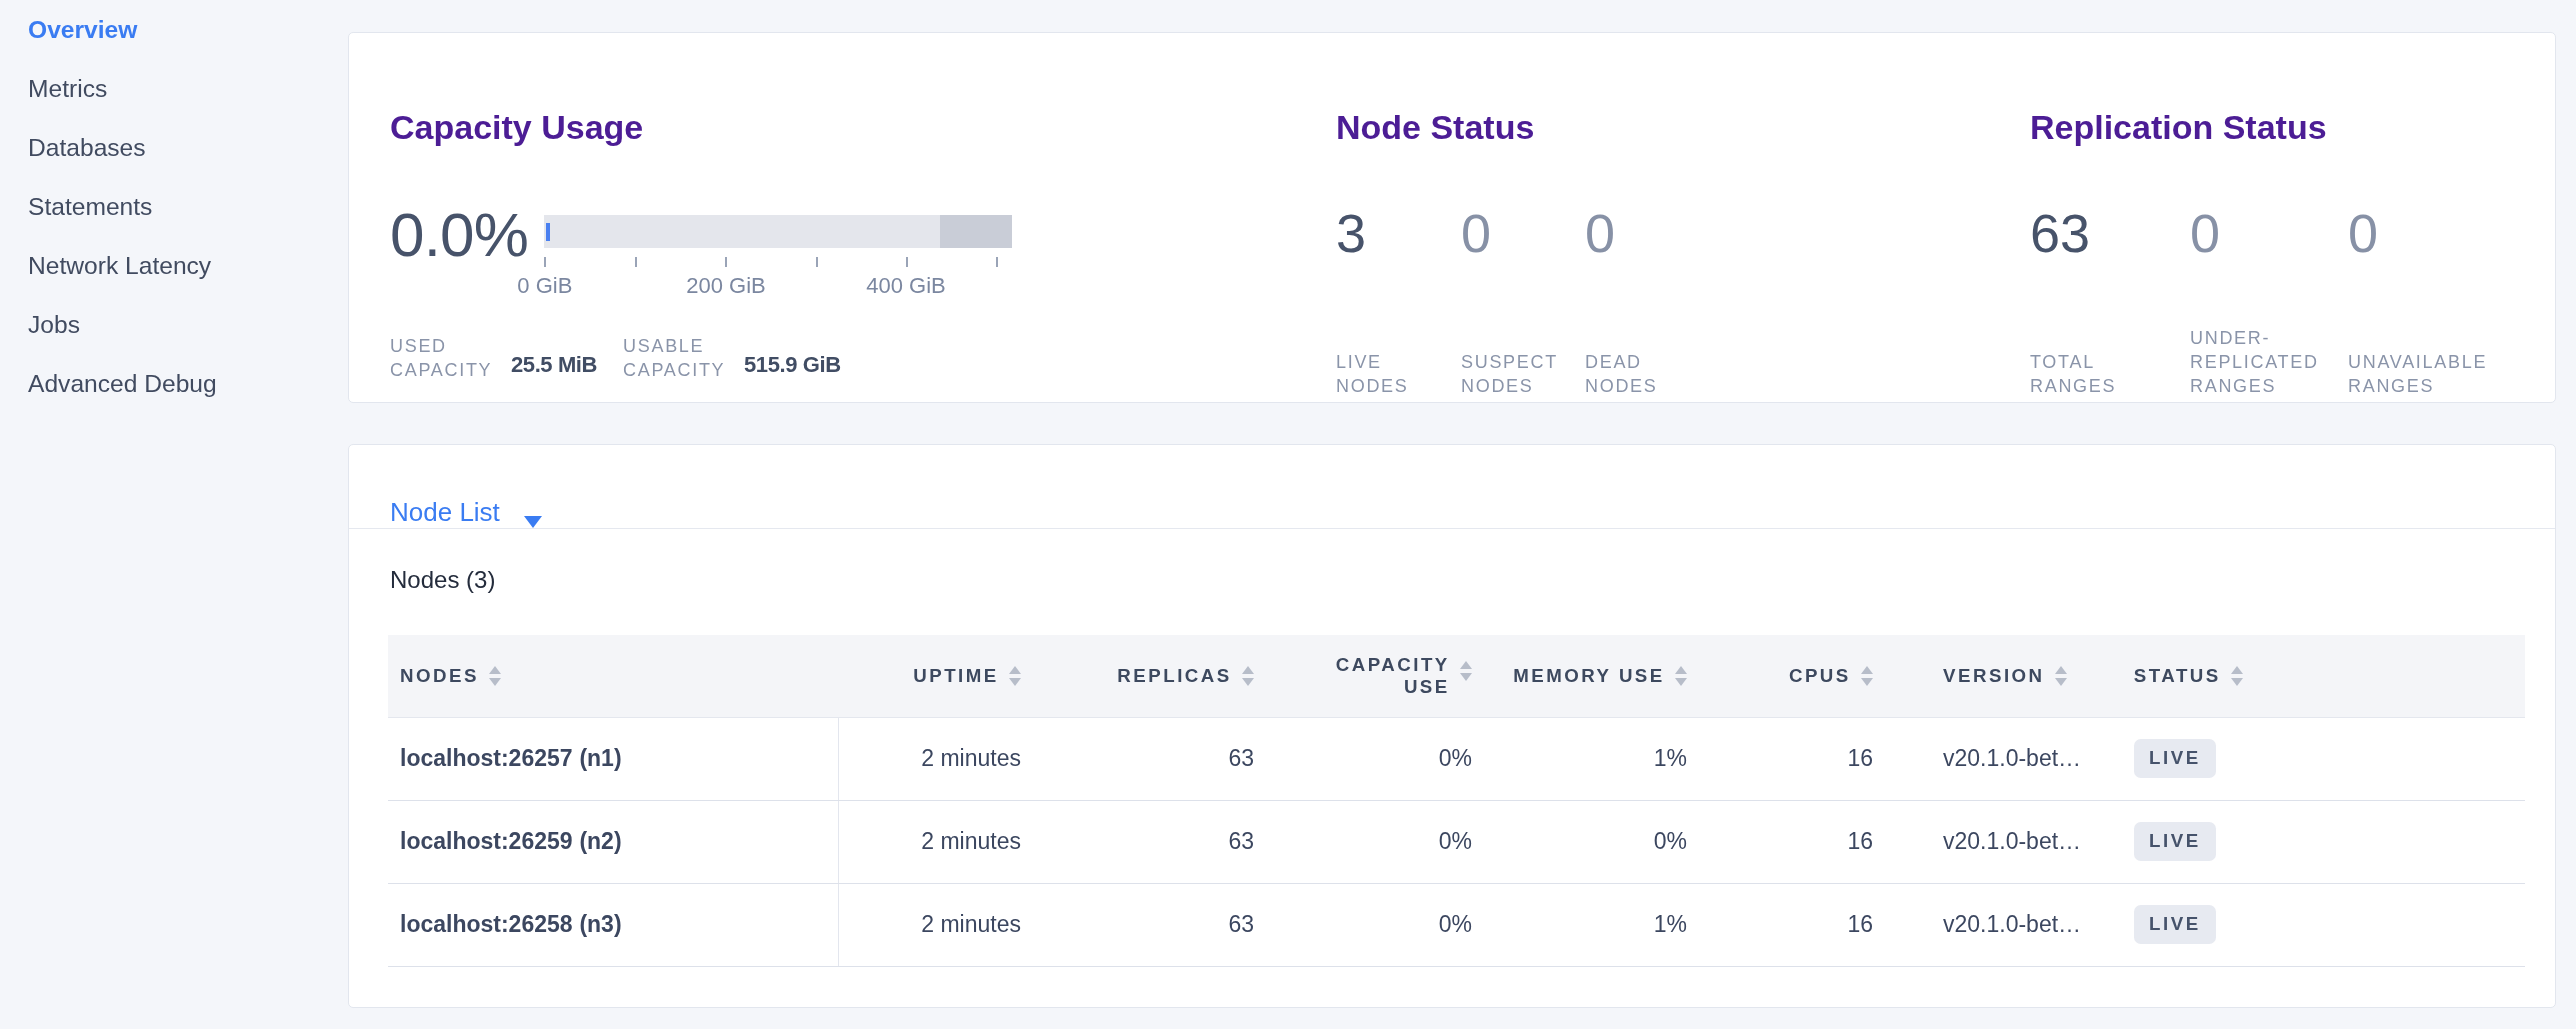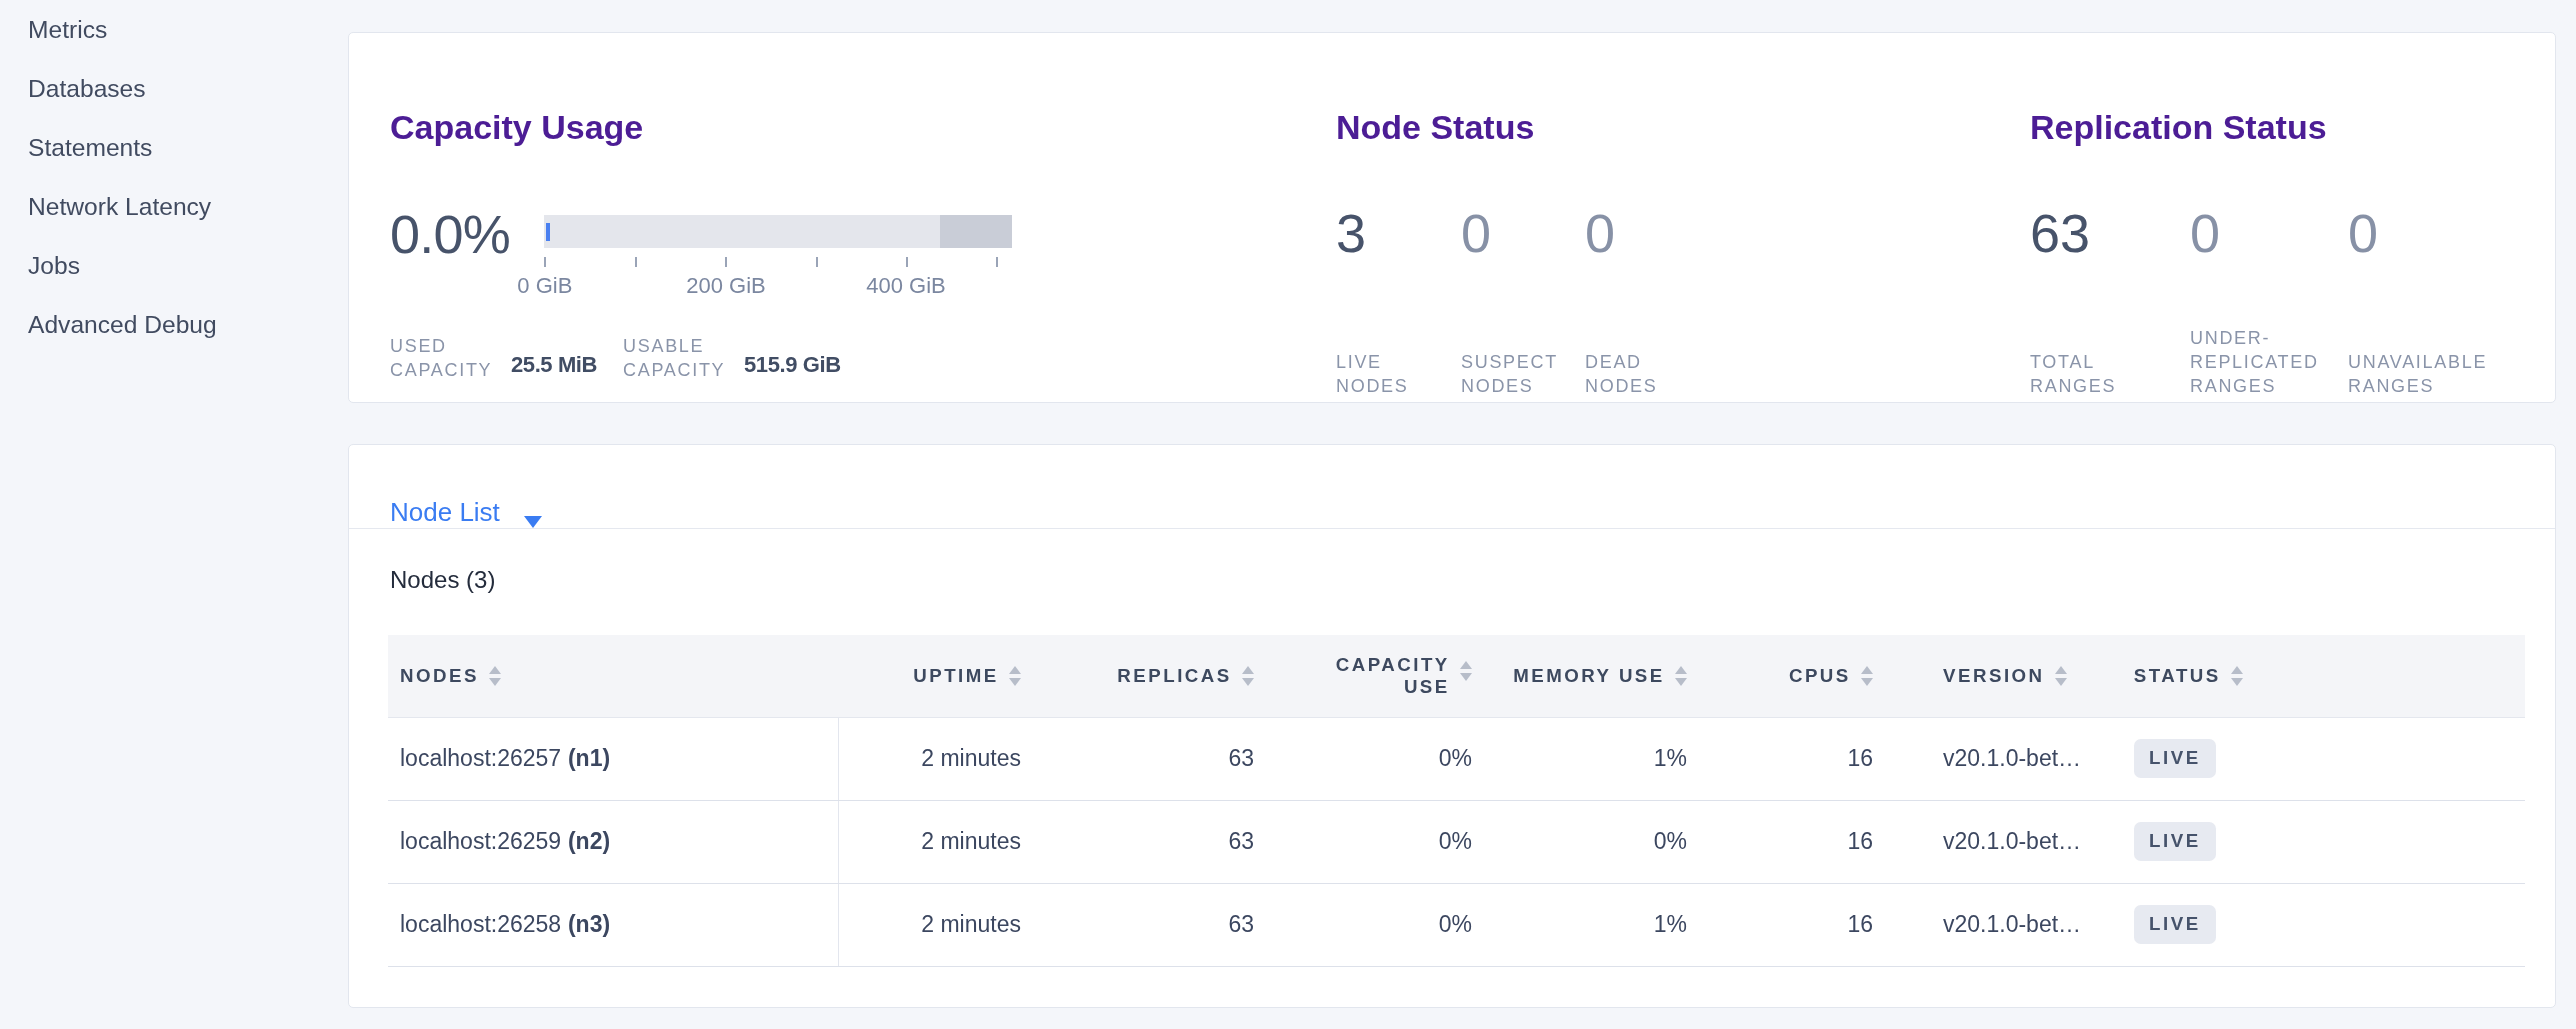--- a/index.html
+++ b/index.html
@@ -29,21 +29,21 @@
   #card-nodes { left: 348px; top: 444px; width: 2208px; height: 564px; }
 
   .section-title {
     position: absolute; top: 76px; line-height: 37px;
     font-size: 34px; font-weight: 600; color: #4c1d95; white-space: nowrap;
   }
 
   
   .cap-row { position: absolute; left: 41px; top: 161px; display: flex; }
   .percent {
-    font-size: 54px; line-height: 81px; font-weight: 500;
+    font-size: 62px; line-height: 81px; font-weight: 500;
     color: #47536a; letter-spacing: -0.8px; width: 137px;
   }
   .bar-wrap { margin-left: 17px; margin-top: 21px; width: 468px; position: relative; }
   .bar { position: relative; height: 33px; background: #e4e6ec; overflow: hidden; }
   .bar-dark { position: absolute; left: 396px; right: 0; top: 0; bottom: 0; background: #c9cdd7; }
   .bar-used { position: absolute; left: 1.7px; top: 7.6px; width: 4.2px; height: 18px; background: #4a80f0; }
   .ticks { position: relative; height: 10.2px; margin-top: 8.5px; }
   .tick { position: absolute; top: 0; width: 1.7px; height: 10.2px; background: #9aa4b7; }
   .tick-labels { position: relative; height: 27px; margin-top: 6.8px; font-size: 22px; color: #7b87a0; }
   .tick-labels span { position: absolute; transform: translateX(-50%); white-space: nowrap; }
@@ -97,38 +97,39 @@
   th, td { padding: 0; }
   td { font-size: 23px; color: #3c4760; border-bottom: 0.8px solid #dde1ea; }
   thead th { border-bottom: 0.8px solid #e4e7ee; }
   .col-nodes { text-align: left; padding-left: 12px; }
   td.col-nodes { border-right: 0.8px solid #e3e6ee; }
   .num { text-align: right; padding-right: 12px; }
   .th-right .th { padding-right: 0; }
   .col-version { text-align: left; padding-left: 58px; }
   .col-status { text-align: left; padding-left: 6.8px; }
   .th-capacity .sort { align-self: flex-start; margin-top: 6.8px; }
-  .addr { font-weight: normal; }
+  .addr { font-weight: bold; }
   .nid { font-weight: bold; margin-left: 6.8px; }
 
   .sort { display: inline-flex; flex-direction: column; gap: 4.2px; }
   .sort i { display: block; width: 0; height: 0; }
   .sort .up { border-left: 6.8px solid transparent; border-right: 6.8px solid transparent; border-bottom: 8.5px solid #b7bdc9; }
   .sort .dn { border-left: 6.8px solid transparent; border-right: 6.8px solid transparent; border-top: 8.5px solid #b7bdc9; }
 
   .badge {
     display: inline-block; background: #e7eaf1; color: #46536b;
     font-size: 18.7px; font-weight: bold; letter-spacing: 2.5px;
     padding: 9.3px 15.3px; border-radius: 6.8px; line-height: 20.4px;
   }
 </style>
 </head>
 <body>
 
 <nav class="sidebar">
+  <div class="side-item active">Overview</div>
   <div class="side-item">Metrics</div>
   <div class="side-item">Databases</div>
   <div class="side-item">Statements</div>
   <div class="side-item">Network Latency</div>
   <div class="side-item">Jobs</div>
   <div class="side-item">Advanced Debug</div>
 </nav>
 
 <section class="card" id="card-top">
 

